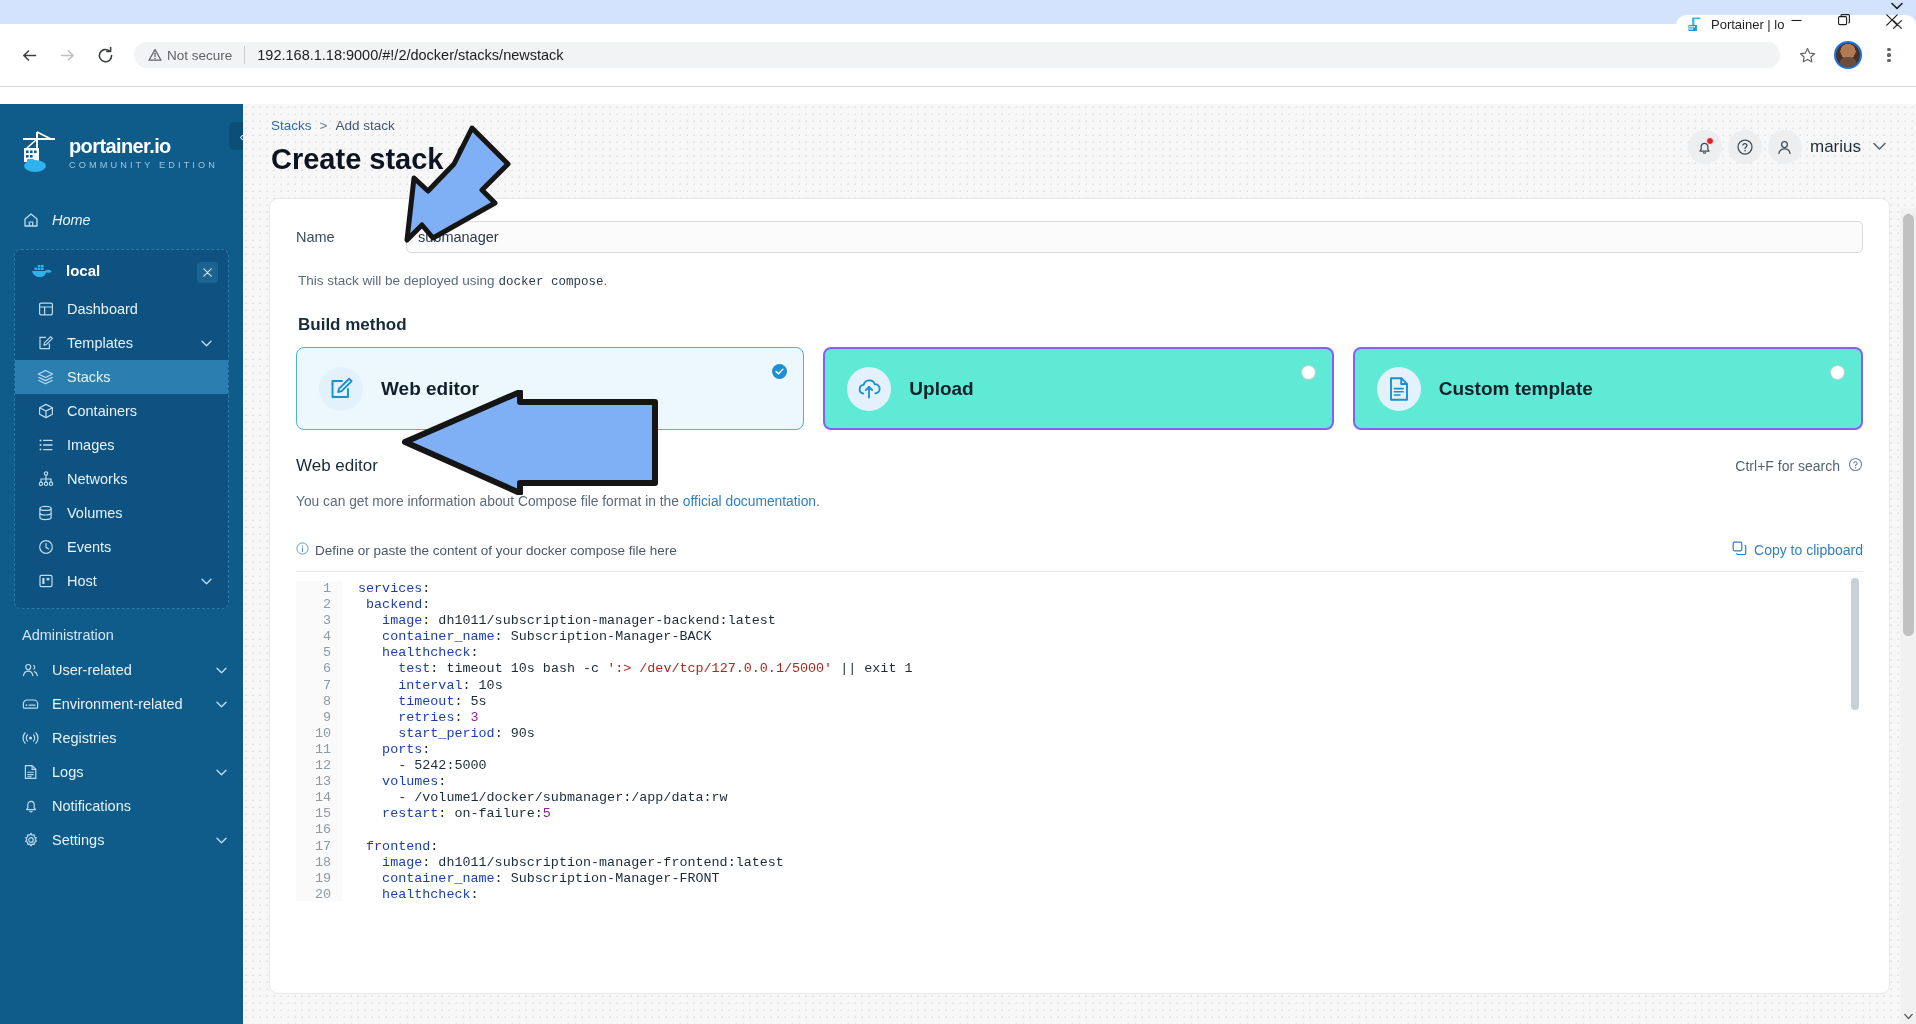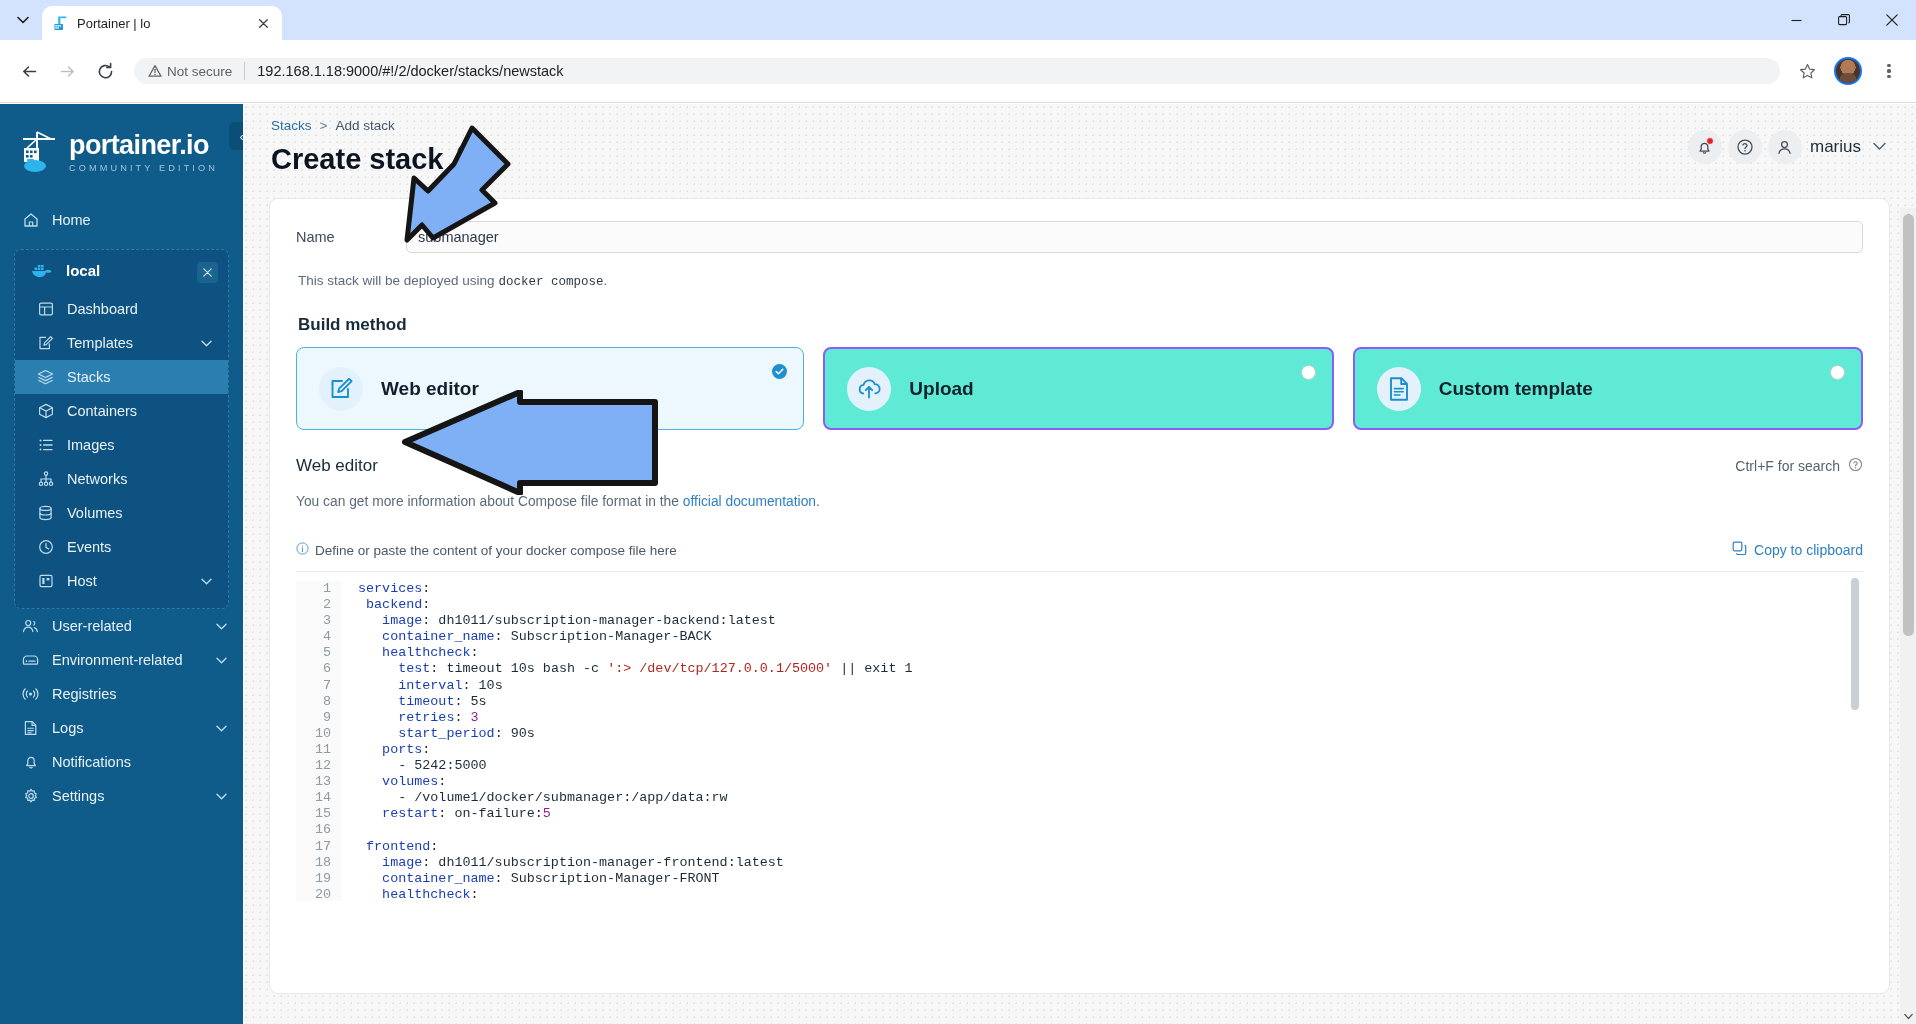--- a/index.html
+++ b/index.html
@@ -7,22 +7,23 @@
   body {
     width: 1916px; height: 1024px;
     font-family: "Liberation Sans", sans-serif;
     background: #ffffff;
     overflow: hidden;
     position: relative;
   }
 
   
   #browser-tabstrip {
-    height: 40px; background:#d3e3fd; display:flex; align-items:flex-end;
+    height: 24px; background:#d3e3fd; display:flex; align-items:flex-end;
     position:relative;
+    flex-direction:column;
   }
   .tab-list-btn {
     width:34px; height:34px; margin:0 2px 3px 6px; border-radius:50%;
     display:flex; align-items:center; justify-content:center; color:#1f1f1f;
     font-size:13px; cursor:pointer;
   }
   #browser-tab {
     height:34px; min-width:240px; max-width:300px; background:#fff;
     border-radius:10px 10px 0 0; display:flex; align-items:center;
     padding:0 10px; gap:8px; position:relative; cursor:pointer;
@@ -77,21 +78,21 @@
     color:#fff; position:relative; padding-top:4px;
     font-size:14.5px; overflow:hidden;
   }
   #collapse-btn {
     position:absolute; right:-14px; top:18px; width:28px; height:28px;
     background:#0b4f79; color:#cfe6f5; border-radius:5px;
     display:flex; align-items:center; justify-content:center; cursor:pointer;
     font-size:13px; z-index:5;
   }
   #brand { display:flex; align-items:center; gap:9px; padding:20px 16px 22px 18px; }
-  #brand-name { font-size:27px; font-weight:700; letter-spacing:-0.6px; line-height:1; color:#fff;}
+  #brand-name { font-size:20px; font-weight:700; letter-spacing:-0.6px; line-height:1; color:#fff;}
   #brand-sub { font-size:9.2px; letter-spacing:3.1px; color:#9fc4dc; margin-top:4px;}
   .side-item {
     display:flex; align-items:center; gap:13px; height:34px;
     padding:0 16px 0 22px; color:#e8f2f8; cursor:pointer; position:relative;
   }
   .side-item .ico { width:17px; flex:0 0 17px; display:flex; align-items:center;
     justify-content:center; color:#bfdcee; }
   .side-item .lbl { flex:1; white-space:nowrap; }
   .side-item .chev { color:#bfdcee; font-size:10px; }
   #env-group {
@@ -320,21 +321,21 @@
           <ellipse cx="17" cy="38" rx="11" ry="6" fill="#2eb3ec"></ellipse>
           <rect x="9" y="31" width="7" height="5" rx="1" fill="#2eb3ec"></rect>
         </svg>
       </span>
       <span>
         <div id="brand-name">portainer.io</div>
         <div id="brand-sub">COMMUNITY EDITION</div>
       </span>
     </div>
 
-    <div class="side-item" style="margin-top:4px;">
+    <div class="side-item" style="margin-top:4px;font-style:italic;">
       <span class="ico">
         <svg width="16" height="16" viewBox="0 0 16 16">
             <path d="M2 7 L8 2 L14 7 V14 H2 Z" fill="none" stroke="currentColor" stroke-width="1.3" stroke-linejoin="round"></path>
             <path d="M6.3 14 V10 H9.7 V14" fill="none" stroke="currentColor" stroke-width="1.2"></path>
           </svg>
       </span>
       <span class="lbl">Home</span>
     </div>
 
     <div id="env-group">
@@ -450,20 +451,21 @@
               </svg>
             </span>
             <span class="lbl">Host</span>
             <span class="chev"><svg width="11" height="7" viewBox="0 0 11 7">
                 <path d="M1 1.3 L5.5 5.7 L10 1.3" fill="none" stroke="currentColor" stroke-width="1.4" stroke-linecap="round" stroke-linejoin="round"></path>
               </svg></span>
           </div>
         </div>
     </div>
 
+    <div id="admin-title">Administration</div>
     <div id="admin-items">
         <div class="side-item">
           <span class="ico">
             <svg width="17" height="16" viewBox="0 0 17 16">
               <circle cx="6.2" cy="5" r="2.5" fill="none" stroke="currentColor" stroke-width="1.2"></circle>
               <path d="M1.5 13.6 C2.1 10.5 3.9 9.2 6.2 9.2 C8.5 9.2 10.3 10.5 10.9 13.6" fill="none" stroke="currentColor" stroke-width="1.2" stroke-linecap="round"></path>
               <path d="M11.4 3.2 A2.3 2.3 0 0 1 11.4 7.4" fill="none" stroke="currentColor" stroke-width="1.2"></path>
               <path d="M12.4 9.6 C14 10.2 15 11.5 15.4 13.6" fill="none" stroke="currentColor" stroke-width="1.2" stroke-linecap="round"></path>
             </svg>
           </span>

